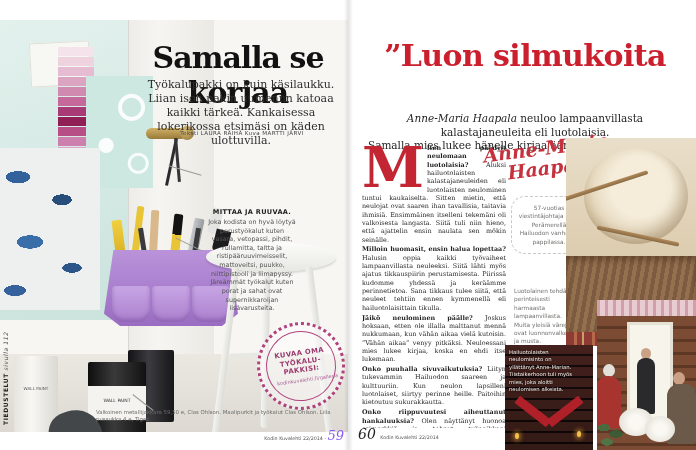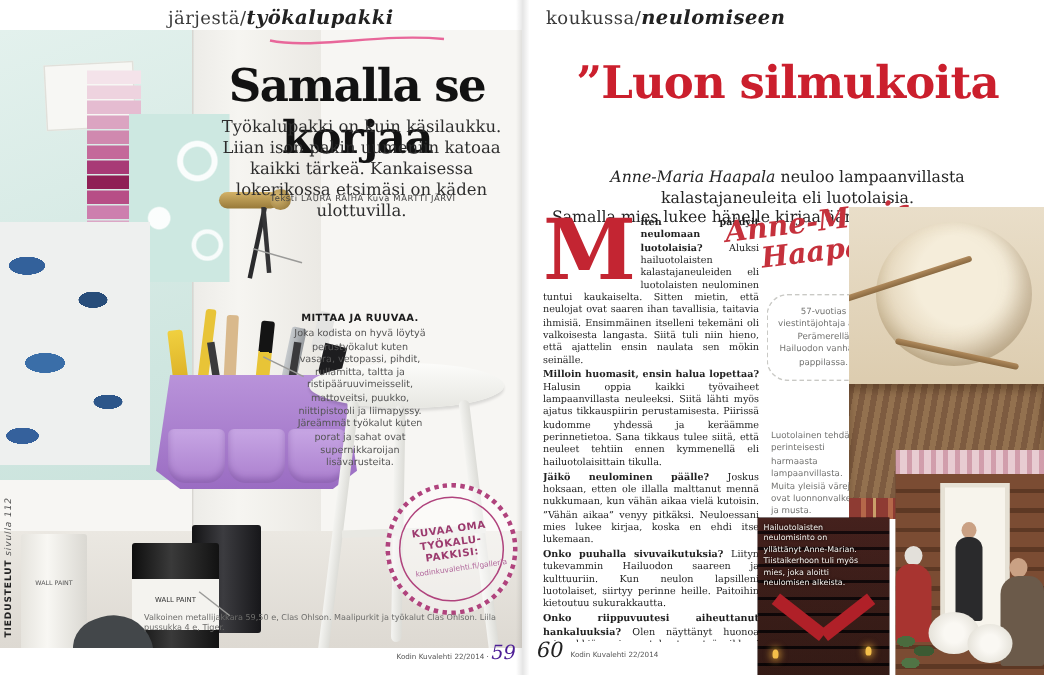--- a/index.html
+++ b/index.html
@@ -60,21 +60,21 @@
   .stamp{left:257px;top:322px;width:82px;height:82px;border-radius:50%;border:3px dotted #b0437d;background:rgba(255,255,255,.45);
     transform:rotate(-8deg);display:flex;flex-direction:column;align-items:center;justify-content:center;text-align:center;}
   .stamp-inner{border:1px solid #b0437d;border-radius:50%;width:68px;height:68px;display:flex;flex-direction:column;align-items:center;justify-content:center;}
   .stamp-line{font-family:"DejaVu Sans",sans-serif;font-weight:bold;font-size:6.8px;color:#9c3a6e;letter-spacing:.4px;line-height:1.25;}
   .stamp-url{font-family:"DejaVu Sans",sans-serif;font-size:5px;color:#b0659a;margin-top:2px;width:52px;}
   .photo-caption{left:96px;top:409px;width:252px;font-family:"DejaVu Sans",sans-serif;font-size:5.4px;color:#6d6d6b;line-height:1.3;}
   .vertical-note{left:2px;top:300px;width:12px;height:125px;writing-mode:vertical-rl;transform:rotate(180deg);
     font-family:"DejaVu Sans",sans-serif;font-size:6px;color:#555;letter-spacing:.6px;}
   .vertical-note b{color:#222;}
   .footer-left{left:238px;top:428px;width:106px;text-align:right;font-family:"DejaVu Sans",sans-serif;font-size:4.8px;color:#555;}
-  .footer-left .pagenum{font-family:"DejaVu Serif",serif;font-style:italic;font-size:13px;color:#4c1d95;}
+  .footer-left .pagenum{font-family:"DejaVu Serif",serif;font-style:italic;font-size:13px;color:#8b5cf6;}
   .footer-right{left:358px;top:426px;font-family:"DejaVu Sans",sans-serif;font-size:4.8px;color:#555;}
   .footer-right .pagenum{font-family:"DejaVu Serif",serif;font-style:italic;font-size:14px;color:#222;margin-right:3px;}
 
   
   .headline-right{left:358px;top:40px;width:334px;text-align:center;color:#cb1f2d;font-weight:700;font-size:30px;line-height:1.04;letter-spacing:-.6px;}
   .standfirst-right{left:366px;top:112px;width:318px;text-align:center;font-size:10.5px;line-height:1.3;color:#242424;}
   .standfirst-right i{font-style:italic;}
   .standfirst-right .small{font-family:"DejaVu Sans",sans-serif;font-size:5px;letter-spacing:.4px;color:#555;}
   .bodycol{left:362px;top:144px;width:144px;height:284px;overflow:hidden;font-size:6.4px;line-height:1.3;text-align:justify;color:#1f1f1f;}
   .bodycol p{margin:0 0 1.5px 0;}
@@ -182,32 +182,26 @@
       <div style="position:absolute;left:0;top:24px;width:100%;height:34px;background:#f4f3ef;"></div>
       <div class="can-label" style="top:36px;font-size:4.6px;color:#333;">WALL PAINT</div>
     </div>
     <div class="abs glove"></div>
 
     <div class="abs leader" style="left:168px;top:150px;width:34px;transform:rotate(16deg);"></div>
     <div class="abs leader" style="left:174px;top:224px;width:30px;transform:rotate(26deg);"></div>
     <div class="abs leader" style="left:130px;top:382px;width:26px;transform:rotate(38deg);"></div>
   </div>
 
-  <div class="abs kicker" style="left:112px;top:5px;">
-    <span>järjestä/</span><span class="script">työkalupakki</span>
-    <svg class="flourish" style="left:66px;top:16px;" width="122" height="12">
-      <path d="M2 6 C30 12, 75 1, 118 5" stroke="#e8679a" fill="none" stroke-width="1.6"></path>
-    </svg>
-  </div>
 
   <div class="abs headline-left">Samalla se korjaa</div>
   <div class="abs standfirst-left">Työkalupakki on kuin käsilaukku. Liian ison pakin uumeniin katoaa kaikki tärkeä. Kankaisessa lokerikossa etsimäsi on käden ulottuvilla.</div>
   <div class="abs byline" style="left:150px;top:130px;width:184px;">Teksti LAURA RÄIHÄ Kuva MARTTI JÄRVI</div>
 
-  <div class="abs callout" style="left:196px;top:208px;width:88px;">
+  <div class="abs callout" style="left:208px;top:208px;width:88px;">
     <b>MITTAA JA RUUVAA.</b>
     <span>Joka kodista on hyvä löytyä perustyökalut kuten vasara, vetopassi, pihdit, rullamitta, taltta ja ristipääruuvimeisselit, mattoveitsi, puukko, niittipistooli ja liimapyssy. Järeämmät työkalut kuten porat ja sahat ovat supernikkaroijan lisävarusteita.</span>
   </div>
 
   <div class="abs stamp">
     <div class="stamp-inner">
       <div class="stamp-line">KUVAA OMA</div>
       <div class="stamp-line">TYÖKALU-</div>
       <div class="stamp-line">PAKKISI:</div>
       <div class="stamp-url">kodinkuvalehti.fi/galleria</div>
@@ -220,23 +214,20 @@
     <b>TIEDUSTELUT</b>&nbsp;<span style="font-style:italic;">sivulla 112</span>
   </div>
 
   <div class="abs footer-left">
     <span>Kodin Kuvalehti 22/2014 ·</span>
     <span class="pagenum">59</span>
   </div>
 
   <div class="abs gutter"></div>
 
-  <div class="abs kicker" style="left:364px;top:5px;">
-    <span>koukussa/</span><span class="script">neulomiseen</span>
-  </div>
 
   <div class="abs headline-right">
     <div>”Luon silmukoita</div>
   </div>
 
   <div class="abs standfirst-right">
     <div><i>Anne-Maria Haapala</i><span> neuloo lampaanvillasta kalastajaneuleita eli luotolaisia.</span></div>
     <div><span>Samalla mies lukee hänelle kirjaa ääneen. </span><span class="small">Teksti ja kuvat LIISA LOUHELA</span></div>
   </div>
 

